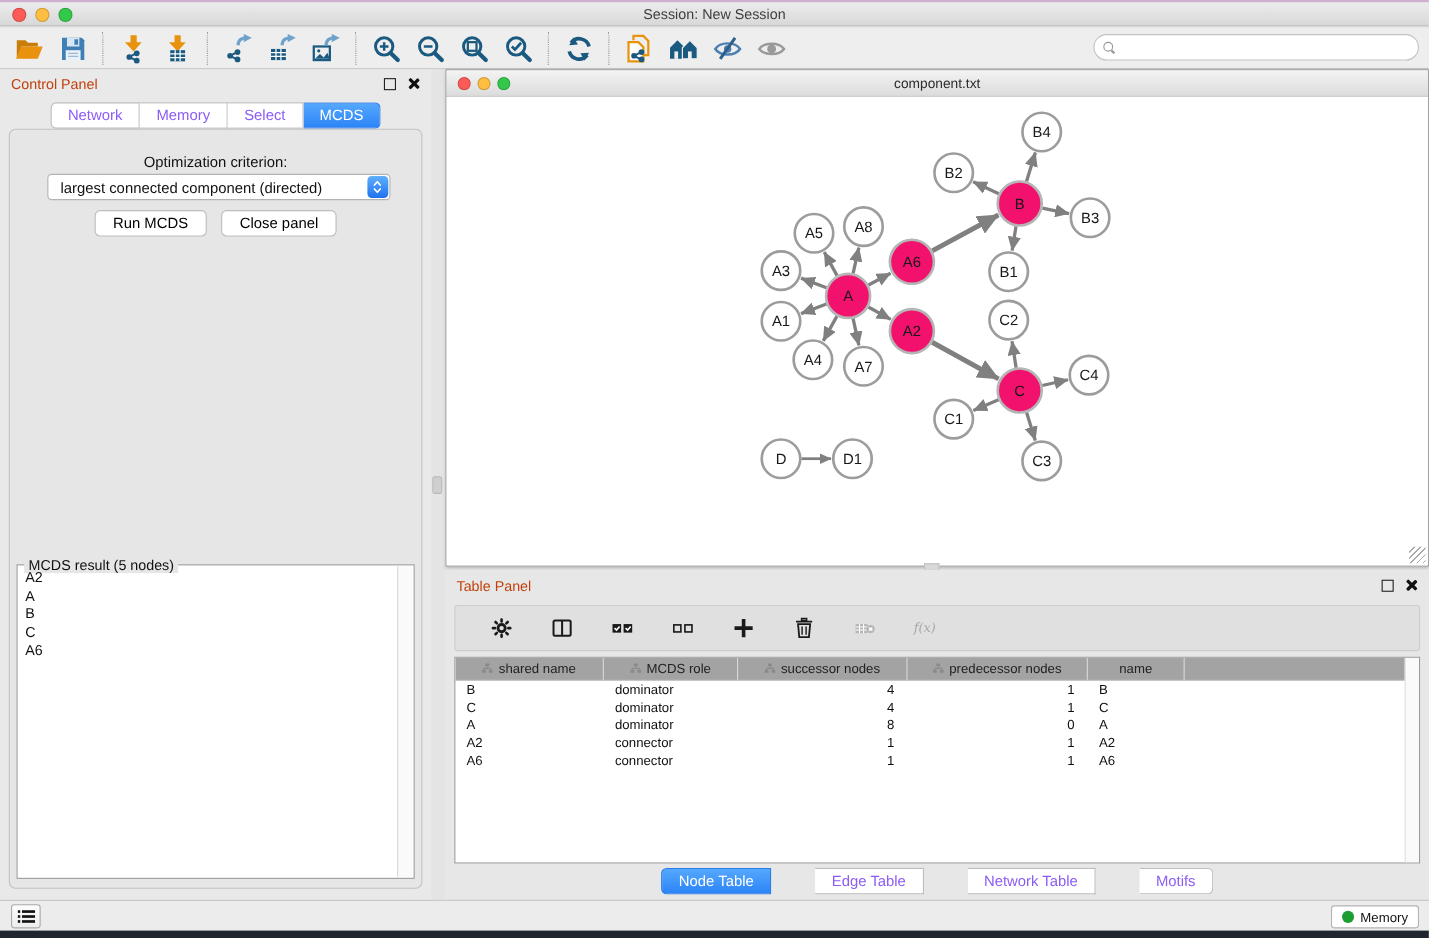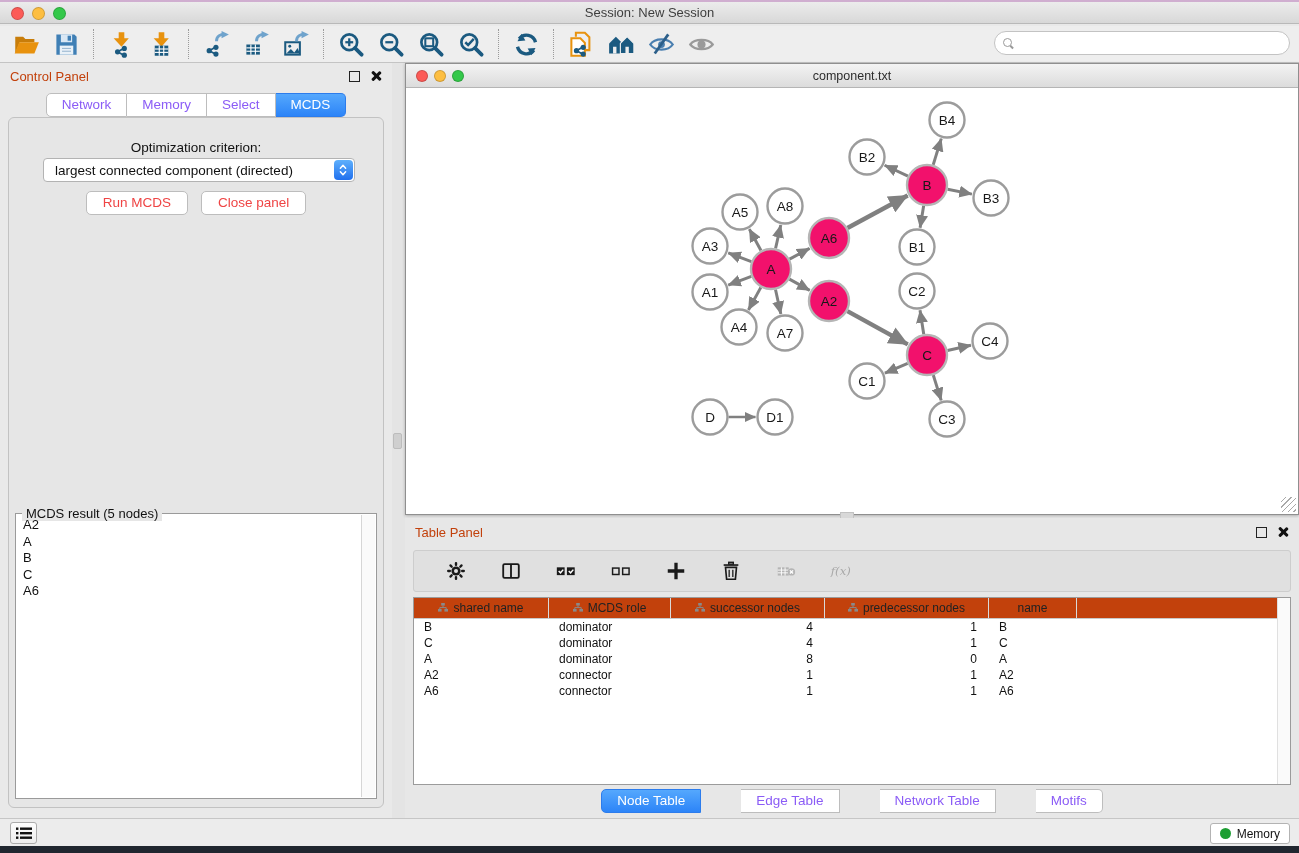--- a/index.html
+++ b/index.html
@@ -48,21 +48,21 @@
   .cp-box { position:absolute; left:8px; top:54px; width:376px; height:691px; background:#e6e6e6;
     border:1px solid #c2c2c2; border-radius:6px; }
   .opt-label { text-align:center; margin-top:22px; font-size:13.5px; color:#111; }
   .dropdown { position:absolute; left:34px; top:40px; width:312px; height:24px; background:#fff;
     border:1px solid #b3b3b3; border-radius:4px; display:flex; align-items:center; cursor:pointer; }
   .dropdown .dval { flex:1; font-size:13.5px; color:#111; padding-left:11px; white-space:nowrap; }
   .spinner { width:19px; height:20px; margin-right:1.5px; border-radius:4px;
     background:linear-gradient(#5fb0fc,#2070ee); display:flex; flex-direction:column; align-items:center; justify-content:center; }
   .spinner svg { width:10px; height:14px; }
   .cp-btnrow { position:absolute; left:0; top:73px; width:100%; display:flex; justify-content:center; gap:13px; }
-  .cp-btn { background:#fff; border:1px solid #bdbdbd; border-radius:5px; font-size:13.5px; color:#ef4444;
+  .cp-btn { background:#fff; border:1px solid #bdbdbd; border-radius:5px; font-size:13.5px; color:#000000;
     padding:3px 16px 4px; height:24px; cursor:pointer; }
   .result-fs { position:absolute; left:6px; top:395px; width:362px; height:286px; border:1px solid #9a9a9a; background:#fff; }
   .result-legend { position:absolute; left:6px; top:-8px; background:#e6e6e6; padding:0 4px; font-size:13px; color:#111; }
   .result-list { position:absolute; left:1px; top:3px; bottom:1px; right:15px; overflow:hidden; }
   .result-item { font-size:13px; color:#111; line-height:16.5px; padding-left:6px; }
   .result-scroll { position:absolute; right:1px; top:1px; bottom:1px; width:14px; background:#fafafa; border-left:1px solid #d6d6d6; }
 
   
   .vdivider { position:absolute; left:392px; top:63px; width:13px; height:755px; background:#e4e4e4; }
   .vhandle { position:absolute; left:1px; top:370px; width:9px; height:16px; background:#cfcfcf; border:1px solid #bcbcbc; border-radius:2px; }
@@ -82,21 +82,21 @@
   .node-label { font-size:13.5px; fill:#181818; }
 
   
   .tpanel { position:absolute; left:405px; top:518px; width:894px; height:300px; background:#e7e7e7; }
   .tp-head { height:28px; display:flex; align-items:center; padding:0 10px; }
   .tp-toolbar { position:absolute; left:8px; top:32px; width:878px; height:42px; background:#e0e0e0;
     border:1px solid #cdcdcd; border-radius:3px; display:flex; align-items:center; padding-left:8px; gap:4px; }
   .tpicon { width:34px; height:32px; display:flex; align-items:center; justify-content:center; cursor:pointer;margin-left:17px; }
   .tpicon svg { width:22px; height:22px; }
   .tbl { position:absolute; left:8px; top:79px; width:878px; height:188px; background:#fff; border:1px solid #9b9b9b; overflow:hidden; }
-  .tbl-header { display:flex; height:21px; background:#c2410c; border-bottom:1px solid #c9c9c9; }
+  .tbl-header { display:flex; height:21px; background:#a3a3a3; border-bottom:1px solid #c9c9c9; }
   .tbl-hcell { display:flex; align-items:center; justify-content:center; gap:5px; font-size:12px; color:#222;
     border-right:1px solid #d9d9d9; cursor:pointer; }
   .tbl-row { display:flex; height:16px; }
   .tbl-cell { font-size:12px; color:#111; padding:1px 12px 0 10px; white-space:nowrap; overflow:hidden; }
   .tbl-scroll { position:absolute; right:0; top:0; bottom:0; width:13px; background:#fafafa; border-left:1px solid #e0e0e0; }
   .tp-tabs { position:absolute; left:0; top:271px; width:100%; display:flex; justify-content:center;gap:40px; }
 
   
   .statusbar { position:absolute; left:0; top:818px; width:100%; height:28px; background:#ececec; border-top:1px solid #c6c6c6; }
   .list-btn { position:absolute; left:10px; top:3px; width:27px; height:22px; background:linear-gradient(#fdfdfd,#ededed);

